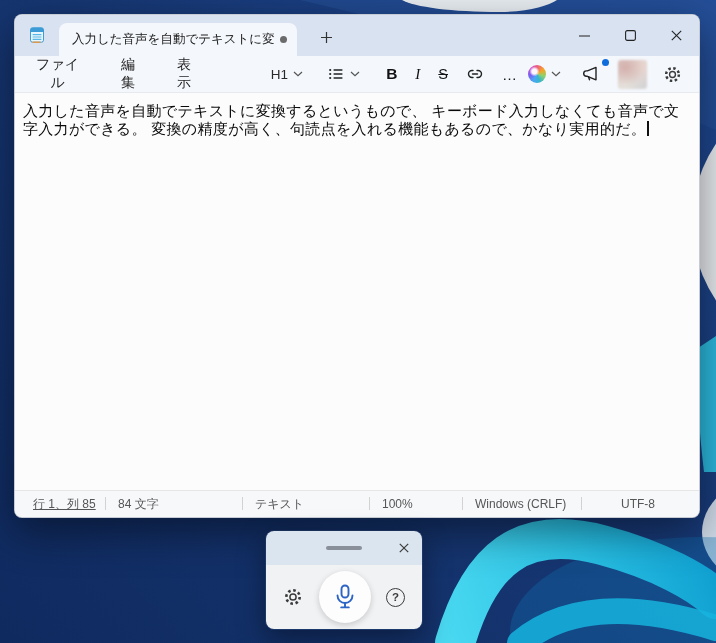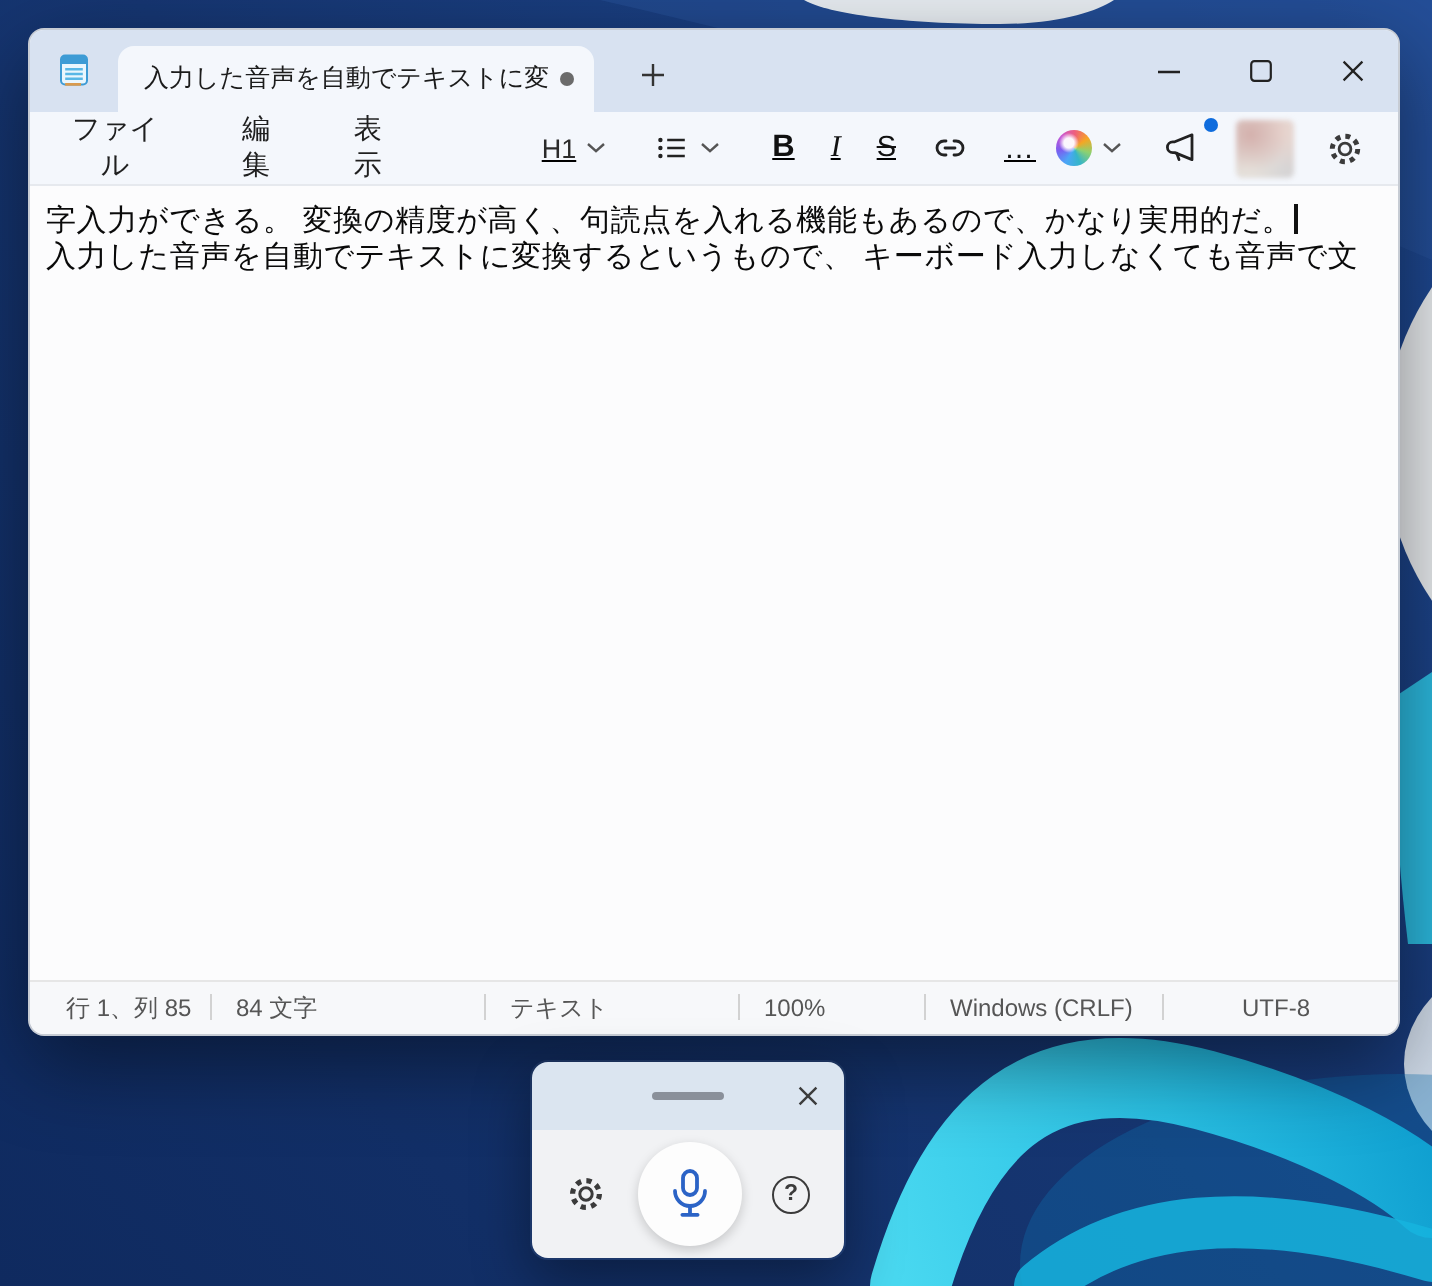--- a/index.html
+++ b/index.html
@@ -33,21 +33,21 @@
     display:flex;align-items:center;justify-content:center;border-radius:4px;cursor:pointer;
   }
   .win-controls{position:absolute;right:0;top:0;height:41px;display:flex;}
   .win-btn{width:46px;height:41px;border:none;background:transparent;display:flex;align-items:center;justify-content:center;cursor:pointer;}
   
   .menubar{
     height:37px;flex:0 0 auto;background:#f4f7fc;border-bottom:1px solid #e6e9ee;
     display:flex;align-items:center;padding:0 12px 0 14px;box-sizing:border-box;
   }
   .menu-item{font-size:14px;color:#1f1f1f;margin-right:28px;background:none;border:none;padding:2px 0;cursor:pointer;font-family:inherit;}
-  .fmt-group{display:flex;align-items:center;margin-left:40px;text-decoration:underline;}
+  .fmt-group{display:flex;align-items:center;margin-left:40px;}
   .tb-btn{
     border:none;background:transparent;display:flex;align-items:center;justify-content:center;
     gap:5px;padding:4px 5px;border-radius:4px;cursor:pointer;color:#1f1f1f;font-family:inherit;
   }
   .h1-label{font-size:13.5px;color:#2a2a2a;}
   .bold-label{font-size:15.5px;font-weight:700;color:#111;}
   .italic-label{font-size:15px;font-style:italic;font-family:"Liberation Serif",serif;color:#111;}
   .strike-label{font-size:14.5px;text-decoration:line-through;color:#111;}
   .more-label{font-size:15px;letter-spacing:1px;color:#111;}
   .gap14{margin-right:14px;} .gap16{margin-right:16px;} .gap8{margin-right:8px;}
@@ -76,21 +76,21 @@
     font-size:15px;line-height:18px;letter-spacing:.3px;color:#0a0a0a;cursor:text;
   }
   .ed-line{white-space:pre;}
   .caret{display:inline-block;width:1.5px;height:15px;background:#111;vertical-align:-2px;margin-left:1px;}
   
   .statusbar{
     height:26px;flex:0 0 auto;background:#f7f8fa;border-top:1px solid #e6e6e6;
     display:flex;align-items:center;font-size:12px;color:#565656;
   }
   .sb-cell{position:relative;height:100%;display:flex;align-items:center;padding-left:13px;box-sizing:border-box;}
-  .sb-cell:first-child{padding-left:18px;}
+  .sb-cell:first-child{padding-left:18px;text-decoration:underline;}
   .sb-cell + .sb-cell::before{
     content:"";position:absolute;left:0;top:6px;width:1px;height:13px;background:#d2d2d2;
   }
   .w1{width:90px;} .w2{width:137px;} .w3{width:127px;font-family:Liberation Mono, monospace;} .w4{width:69px;} .w5{width:119px;margin-left:24px;} .w6{flex:1;padding-left:40px;}
   
   .voice-panel{
     position:absolute;left:265px;top:530px;width:158px;height:100px;border-radius:9px;
     overflow:hidden;box-shadow:0 10px 28px rgba(0,0,0,.38);border:1px solid rgba(60,80,110,.25);
     box-sizing:border-box;display:flex;flex-direction:column;
   }
@@ -257,22 +257,22 @@
       <button class="tb-btn">
         <svg width="19" height="19" viewBox="0 0 20 20">
           <circle cx="10" cy="10" r="3.1" fill="none" stroke="#3b3b3b" stroke-width="1.5"></circle>
           <circle cx="10" cy="10" r="6.7" fill="none" stroke="#3b3b3b" stroke-width="2.6" stroke-dasharray="2.6 2.66"></circle>
         </svg>
       </button>
     </div>
   </div>
 
   <div class="editor">
+    <div class="ed-line"><span>入力した音声を自動でテキストに変換するというもので、 キーボード入力しなくても音声で文</span></div>
     <div class="ed-line"><span>字入力ができる。 変換の精度が高く、句読点を入れる機能もあるので、かなり実用的だ。</span><span class="caret"></span></div>
-    <div class="ed-line"><span>入力した音声を自動でテキストに変換するというもので、 キーボード入力しなくても音声で文</span></div>
   </div>
 
   <div class="statusbar">
     <div class="sb-cell w1">
         <span>行 1、列 85</span>
       </div>
     <div class="sb-cell w2">
         <span>84 文字</span>
       </div>
     <div class="sb-cell w3">

